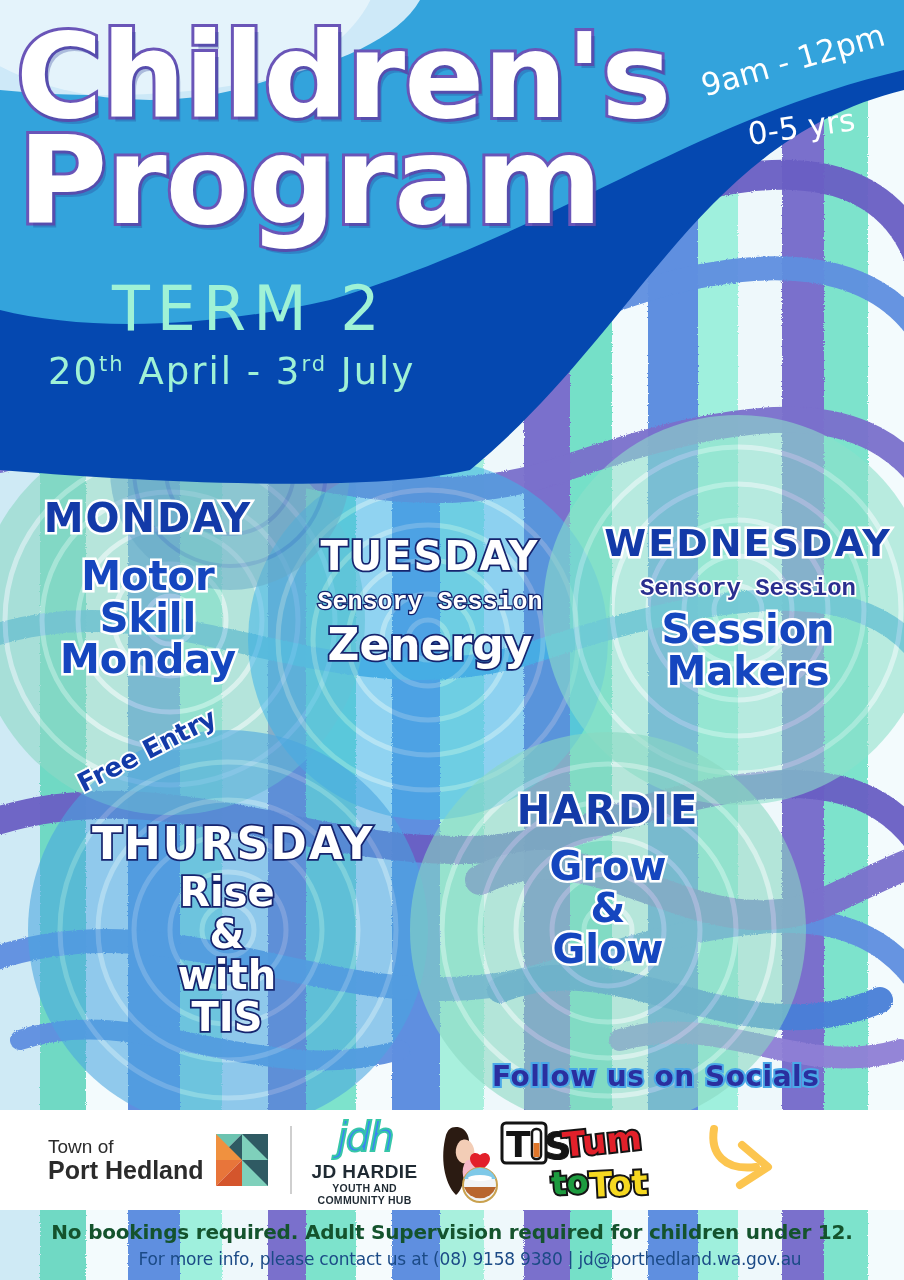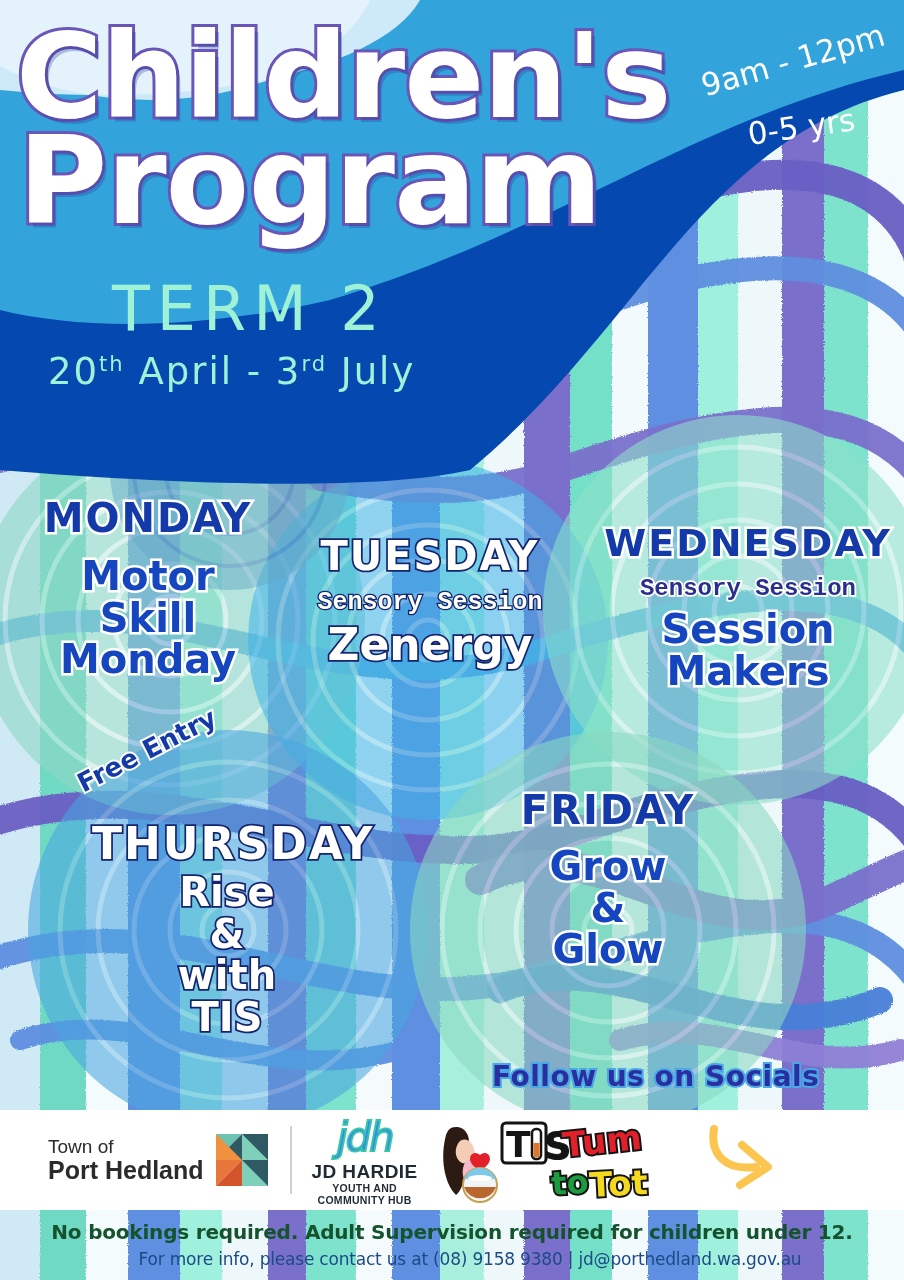--- a/index.html
+++ b/index.html
@@ -340,21 +340,21 @@
     <div class="day-name c-white ol-navy">THURSDAY</div>
     <div class="day-title c-white ol-navy">
       <div>Rise</div>
       <div>&amp;</div>
       <div>with</div>
       <div>TIS</div>
     </div>
   </div>
 
   <div class="day" id="day-fri">
-    <div class="day-name c-navy ol-white">FRIDAY</div>
+    <div class="day-name c-navy ol-white">HARDIE</div>
     <div class="day-title c-royal ol-white">
       <div>Grow</div>
       <div>&amp;</div>
       <div>Glow</div>
     </div>
   </div>
 
   <div id="follow">Follow us on Socials</div>
 
   <div id="logo-bar">

